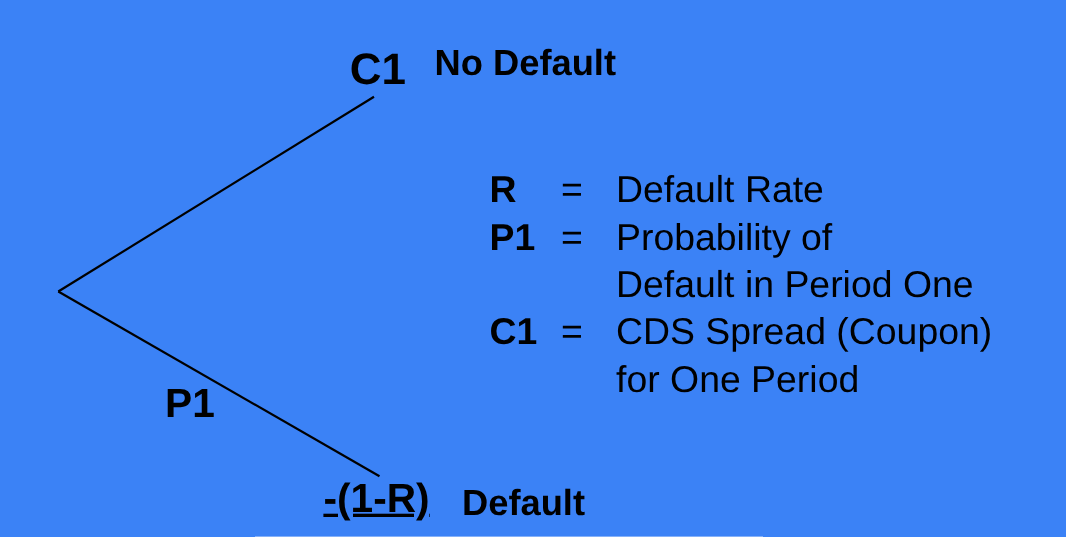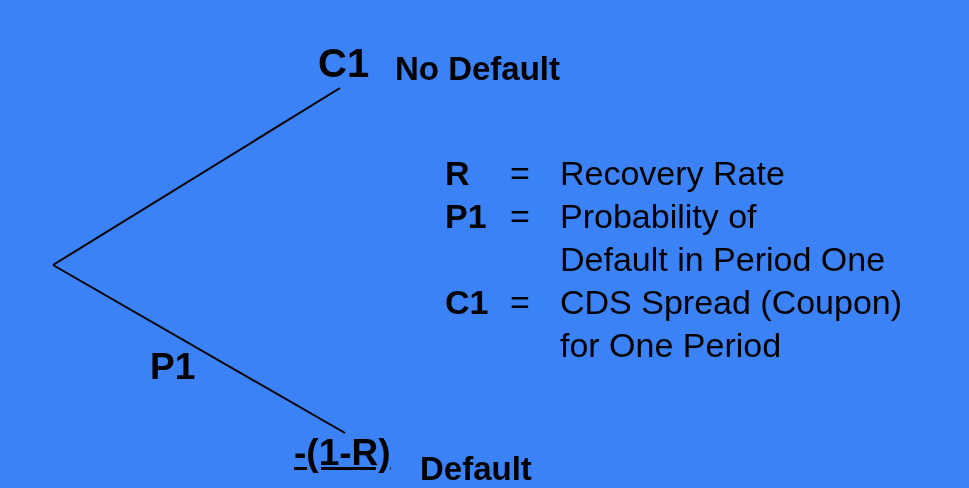--- a/index.html
+++ b/index.html
@@ -43,21 +43,20 @@
   .prob {
     font-weight: bold;
     font-size: 37px;
   }
   .prob.up    { left: 127px; top: 117px; }
   .prob.down  { left: 150px; top: 348px; }
   .payoff.down { left: 294px; top: 434px; text-decoration: underline; }
   .outcome {
     font-weight: bold;
     font-size: 33px;
-    margin-top: 12px;
   }
   .outcome.up   { left: 395px; top: 40px; }
   .outcome.down { left: 420px; top: 440px; }
 
   .legend {
     position: absolute;
     left: 445px;
     top: 152px;
     display: grid;
     grid-template-columns: 52px 46px auto;
@@ -94,21 +93,21 @@
 
   <div class="label prob down">P1</div>
 
   <div class="label payoff down">-(1-R)</div>
 
   <div class="label outcome down">Default</div>
 
   <div class="legend">
     <div class="term">R</div>
     <div class="equals">=</div>
-    <div class="definition">Recovery Rate</div>
+    <div class="definition">Default Rate</div>
 
     <div class="term">P1</div>
     <div class="equals">=</div>
     <div class="definition">Probability of
 Default in Period One</div>
 
     <div class="term">C1</div>
     <div class="equals">=</div>
     <div class="definition">CDS Spread (Coupon)
 for One Period</div>

